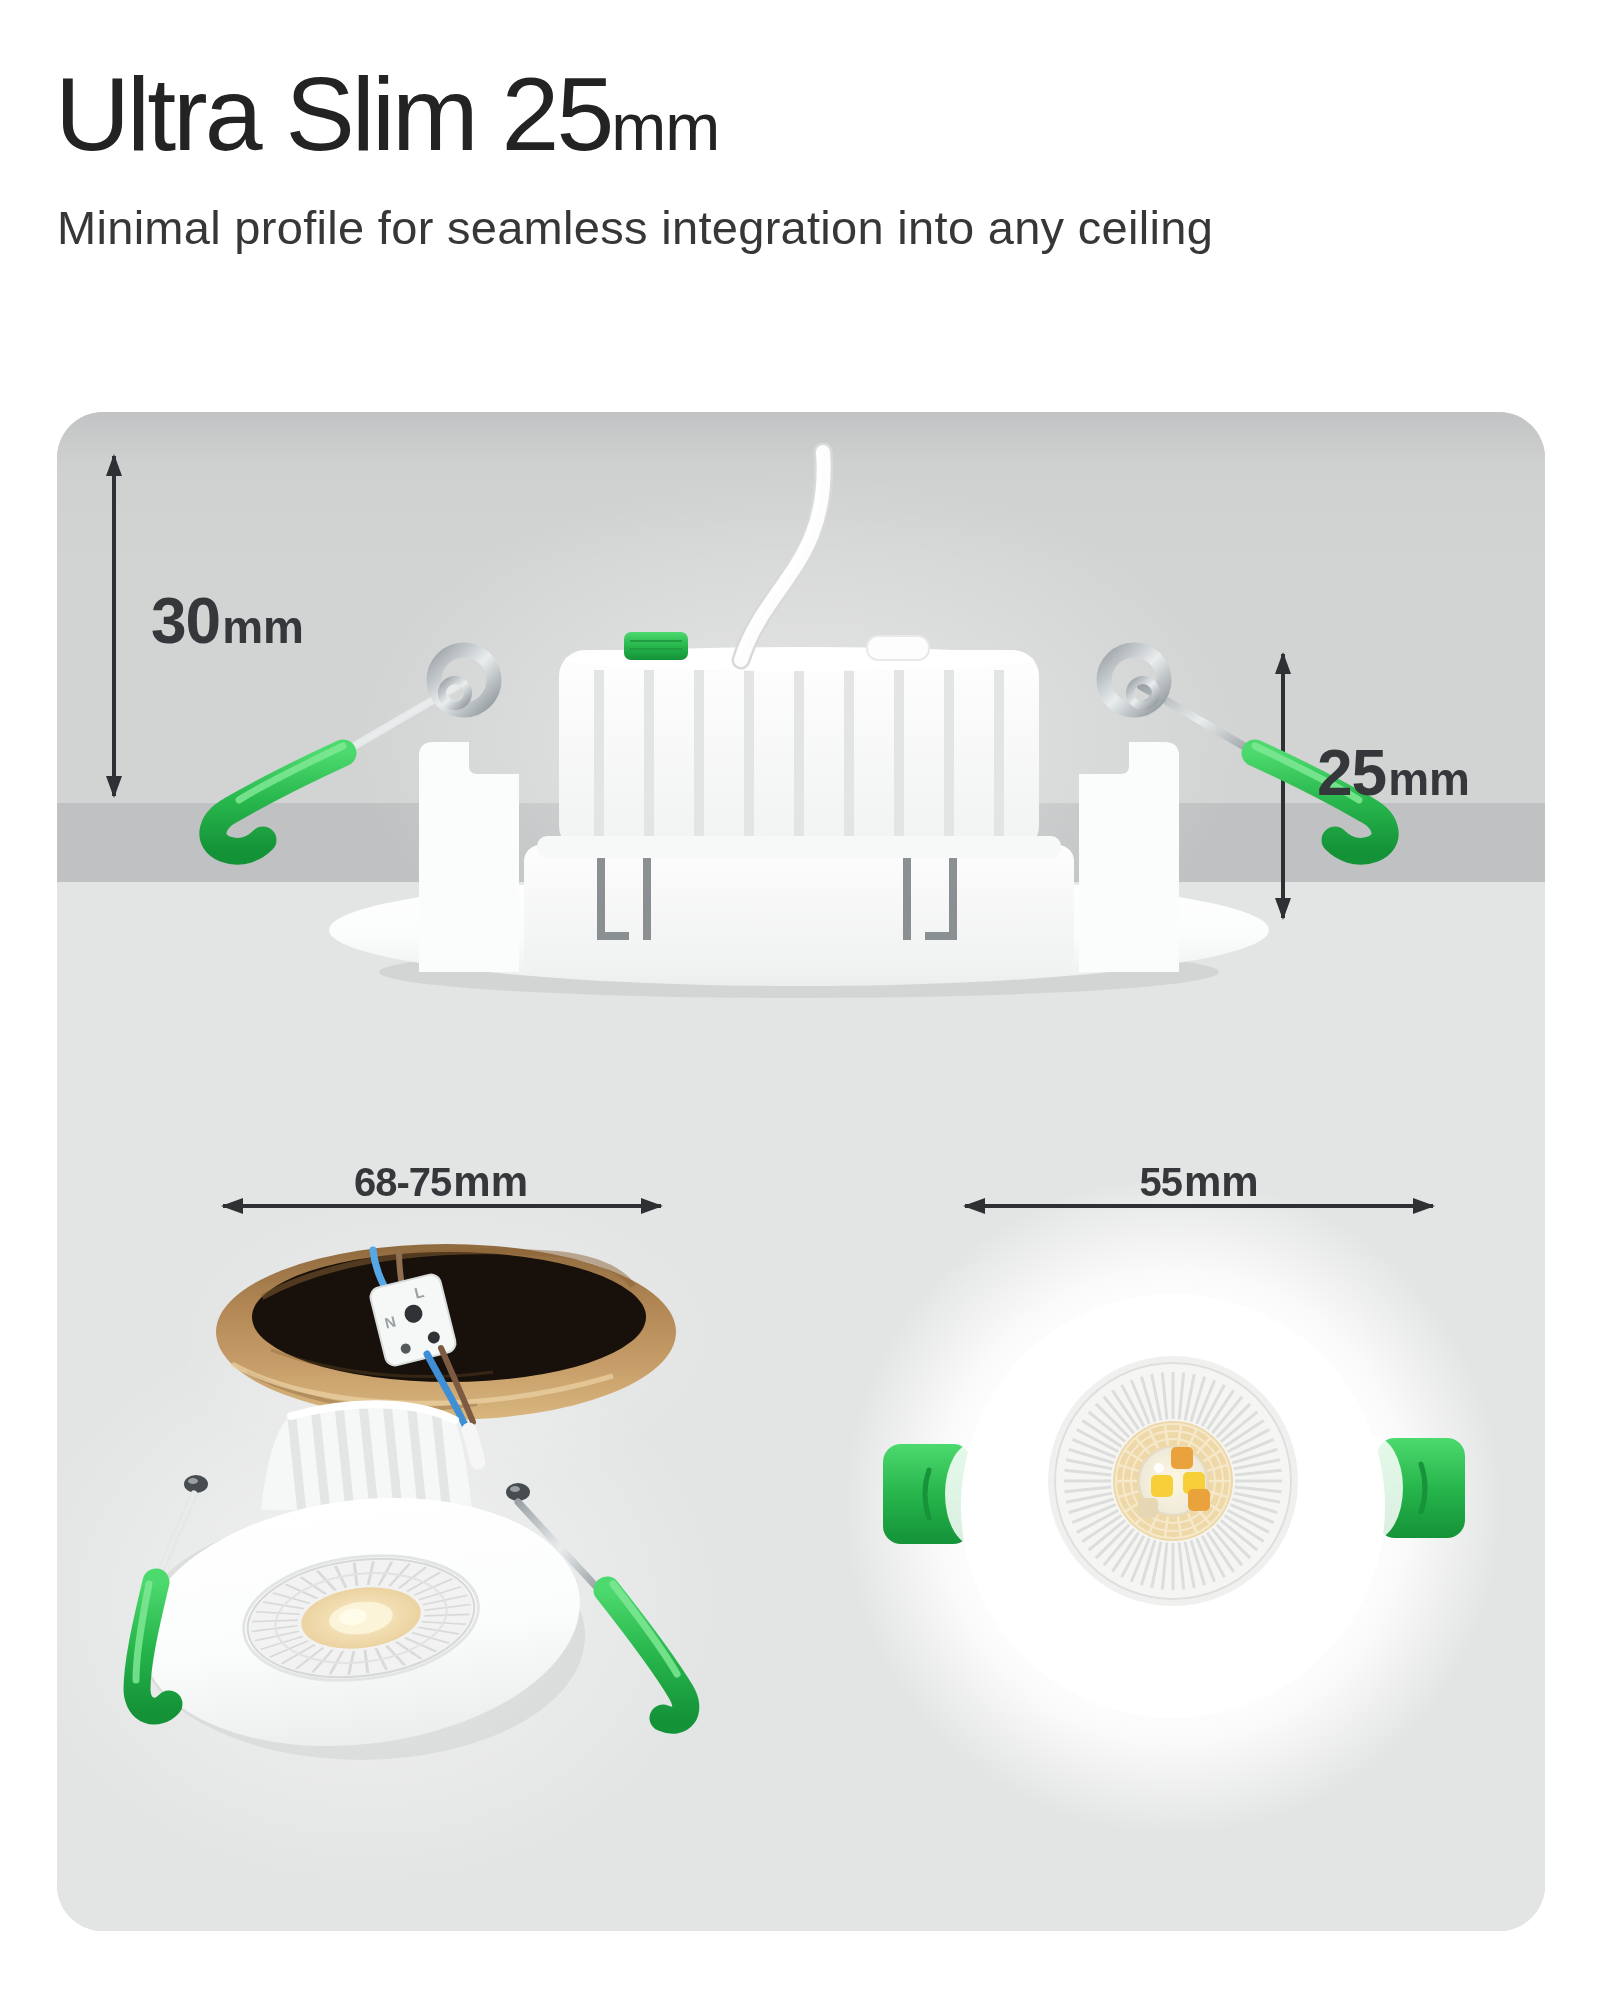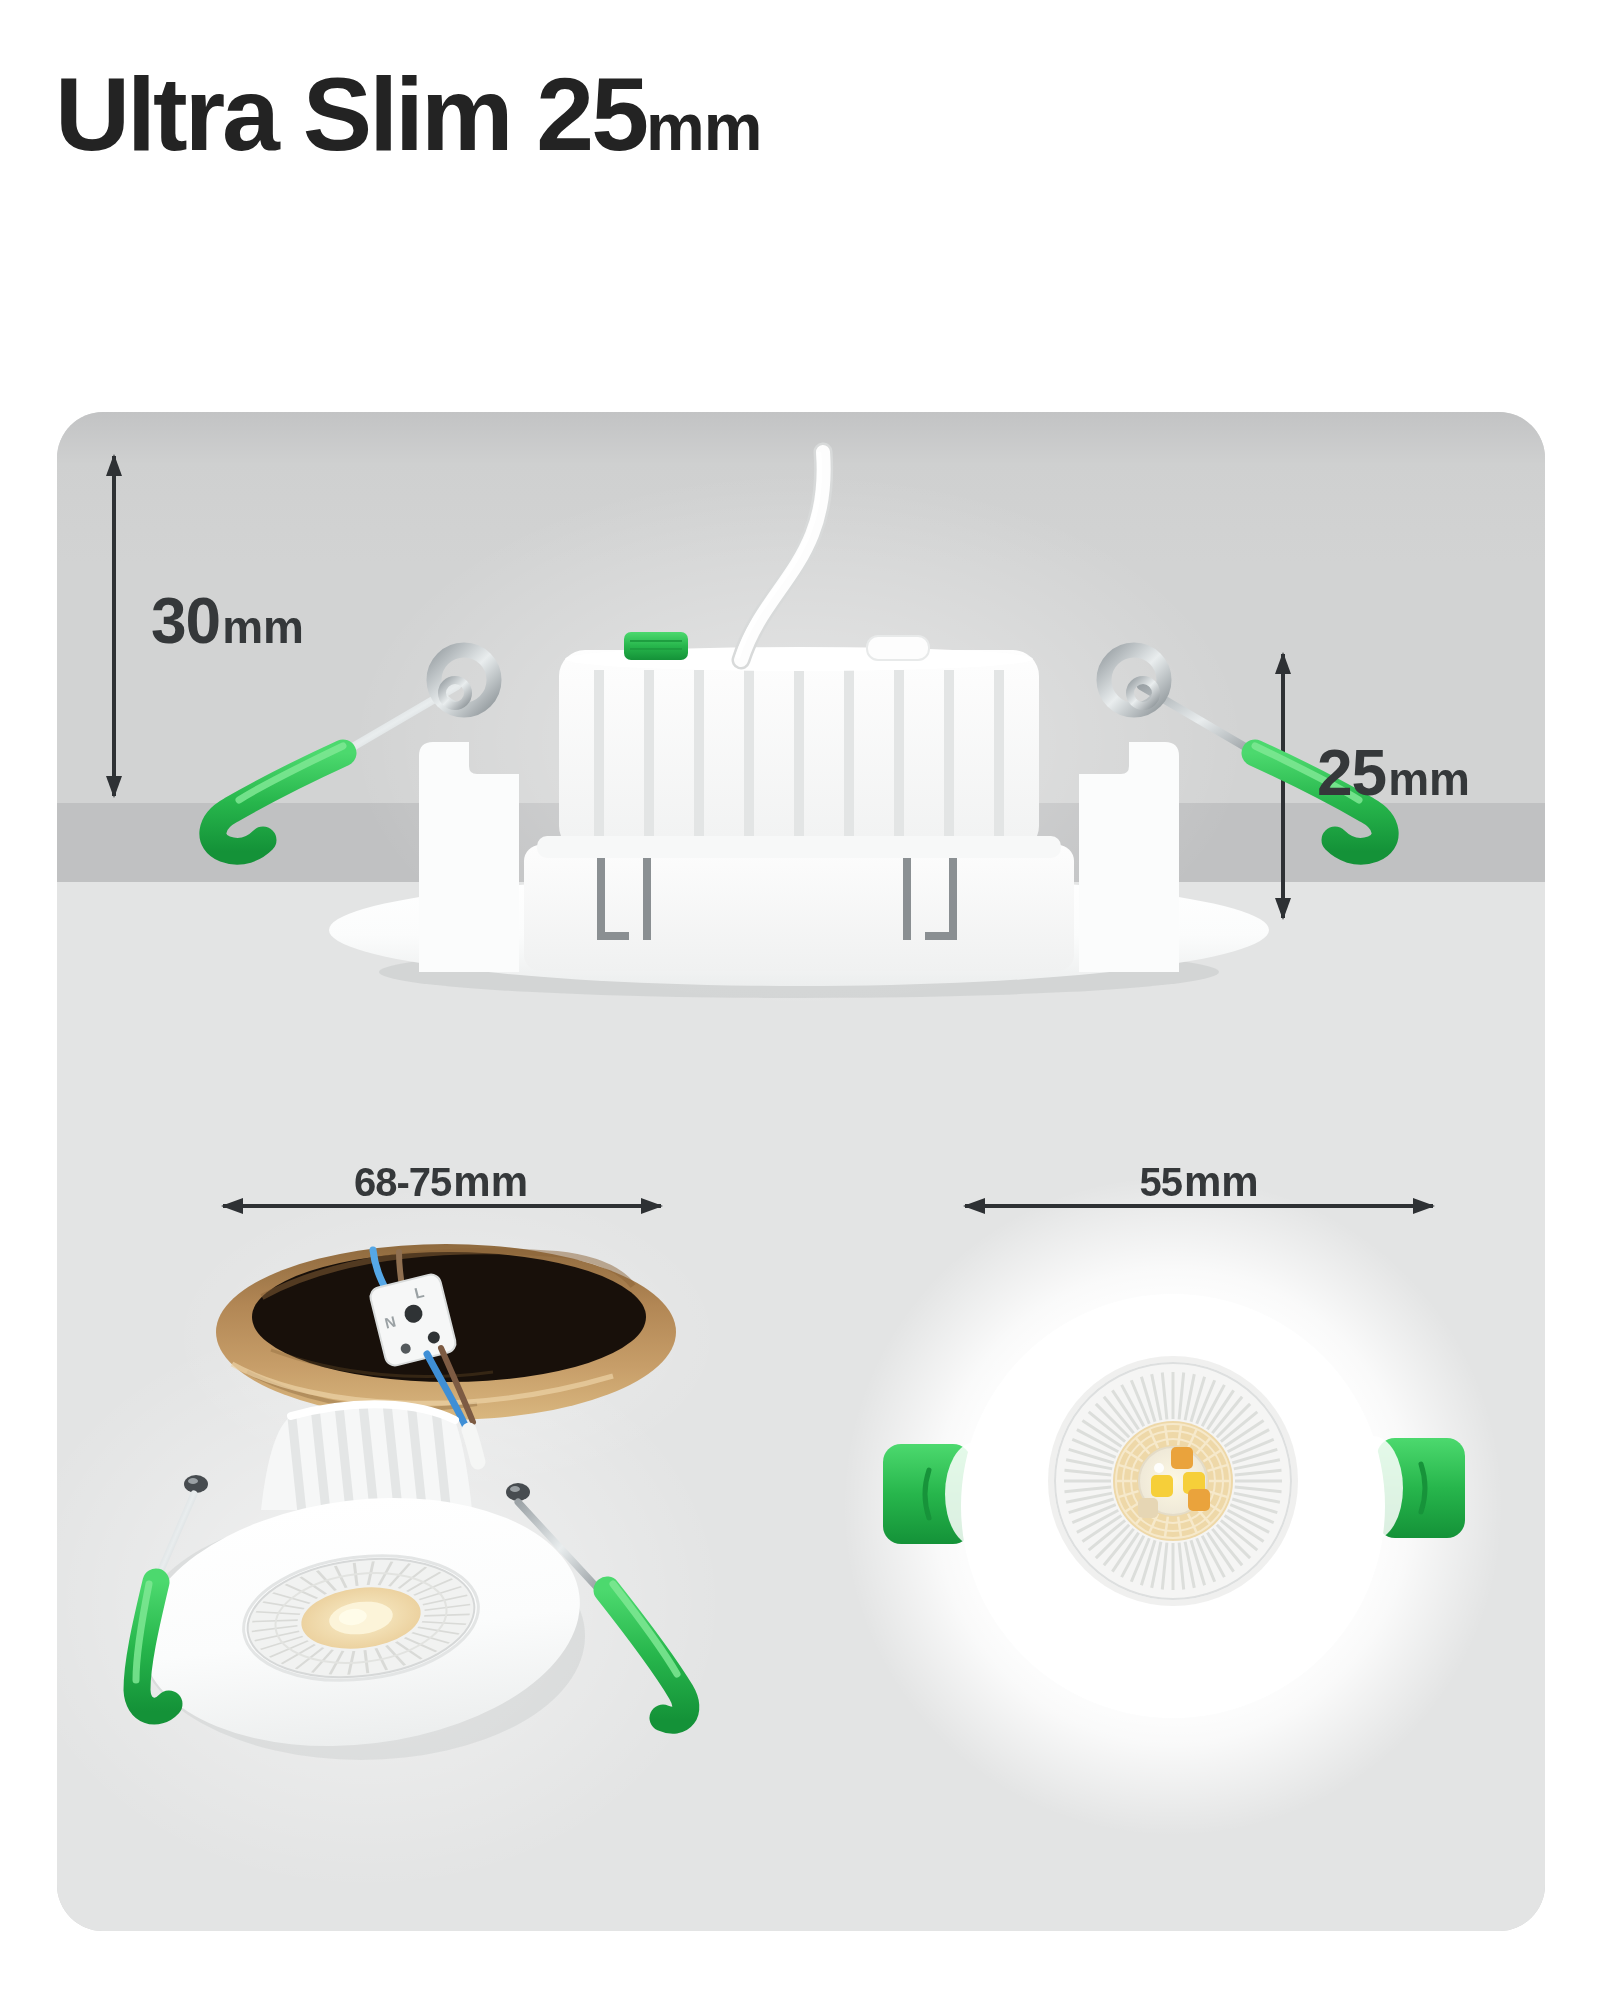--- a/index.html
+++ b/index.html
@@ -1,21 +1,21 @@
 <!DOCTYPE html>
 <html><head>
 <meta charset="utf-8">
 <style>
   html,body{margin:0;padding:0;background:#ffffff;}
   .page{position:relative;width:1600px;height:2000px;background:#ffffff;overflow:hidden;
         font-family:"Liberation Sans", sans-serif;}
 
   
   .title{position:absolute;left:55px;top:60px;line-height:1.05;color:#232323;
-         font-weight:700;font-size:104px;letter-spacing:-3px;white-space:nowrap;}
+         font-weight:400;font-size:104px;letter-spacing:-3px;white-space:nowrap;}
   .title .unit{font-size:66px;letter-spacing:-1px;}
   .subtitle{position:absolute;left:57px;top:200px;font-size:47px;color:#373737;
             letter-spacing:.3px;white-space:nowrap;font-weight:400;}
 
   
   .panel{position:absolute;left:57px;top:412px;width:1488px;height:1519px;
          border-radius:46px;background:#d2d3d3;overflow:hidden;}
   .panel-grad{position:absolute;left:0;top:0;width:100%;height:150px;
         background:linear-gradient(180deg,#c2c3c4 0%,#cfd0d0 35%,#d2d3d3 100%);}
   .band{position:absolute;left:0;top:391px;width:100%;height:79px;background:#c0c1c2;}
@@ -41,20 +41,21 @@
   #label-diameter{left:1142px;top:730px;transform:translateX(-50%);}
 </style>
 </head>
 <body>
 
 <div class="page">
 
   <div class="title">
     <span>Ultra Slim 25</span><span class="unit">mm</span>
   </div>
+  <div class="subtitle">Minimal profile for seamless integration into any ceiling</div>
 
   <div class="panel">
     <div class="panel-grad"></div>
     <div class="band"></div>
     <div class="lower"></div>
     <div class="glow" id="glow-top"></div>
     <div class="glow" id="glow-wood"></div>
     <div class="glow" id="glow-tilt"></div>
 
     <svg class="scene" viewBox="0 0 1488 1519">

